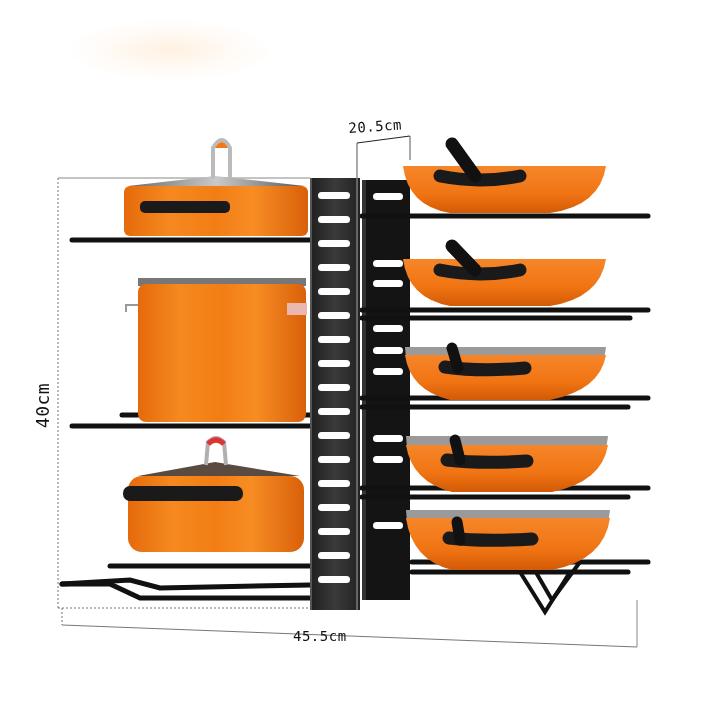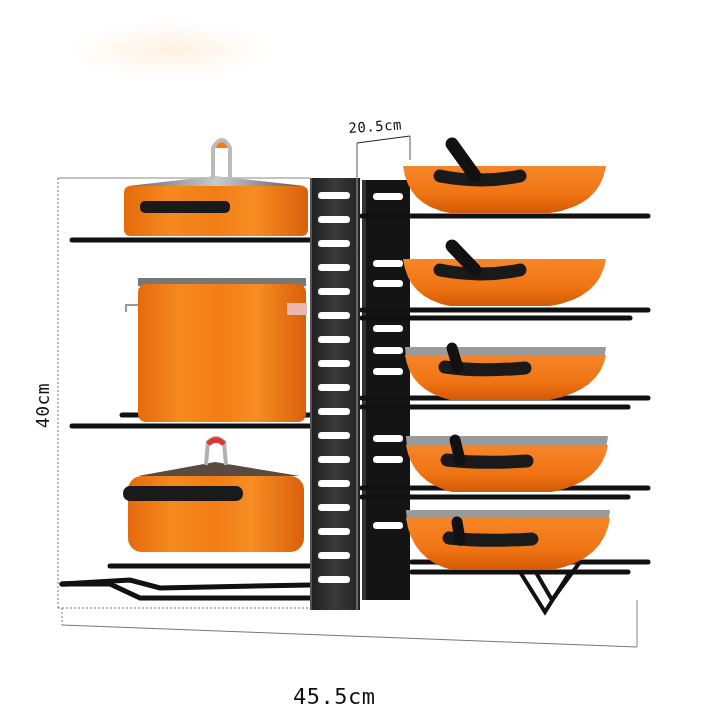--- a/index.html
+++ b/index.html
@@ -1,20 +1,20 @@
 <!DOCTYPE html>
 <html><head>
 <meta charset="utf-8">
 <style>
   html, body { margin: 0; padding: 0; }
   body { width: 720px; height: 720px; background: #ffffff; position: relative; overflow: hidden; font-family: "DejaVu Sans Mono", "Liberation Mono", monospace; }
   .stage { position: absolute; left: 0; top: 0; width: 720px; height: 720px; }
   .glow { position: absolute; left: 70px; top: 20px; width: 200px; height: 60px; border-radius: 50%; background: radial-gradient(ellipse at center, rgba(255,230,200,0.55) 0%, rgba(255,240,225,0.3) 45%, rgba(255,255,255,0) 75%); }
   .dim-label { position: absolute; color: #111; font-size: 17px; letter-spacing: 0.5px; }
-  .dim-w { left: 293px; top: 684px; font-size: 22px; text-align: right; }
+  .dim-w { left: 293px; top: 628px; font-size: 14px; text-align: right; }
   .dim-d { left: 349px; top: 120px; font-size: 14px; transform: rotate(-4deg); transform-origin: left bottom; }
   .dim-h { left: 22px; top: 395px; font-size: 18px; transform: rotate(-90deg); transform-origin: center; width: 60px; text-align: center; margin-left: -10px; }
   svg { position: absolute; left: 0; top: 0; }
 </style>
 </head>
 <body>
 
 <div class="stage">
   <div class="glow"></div>
 

